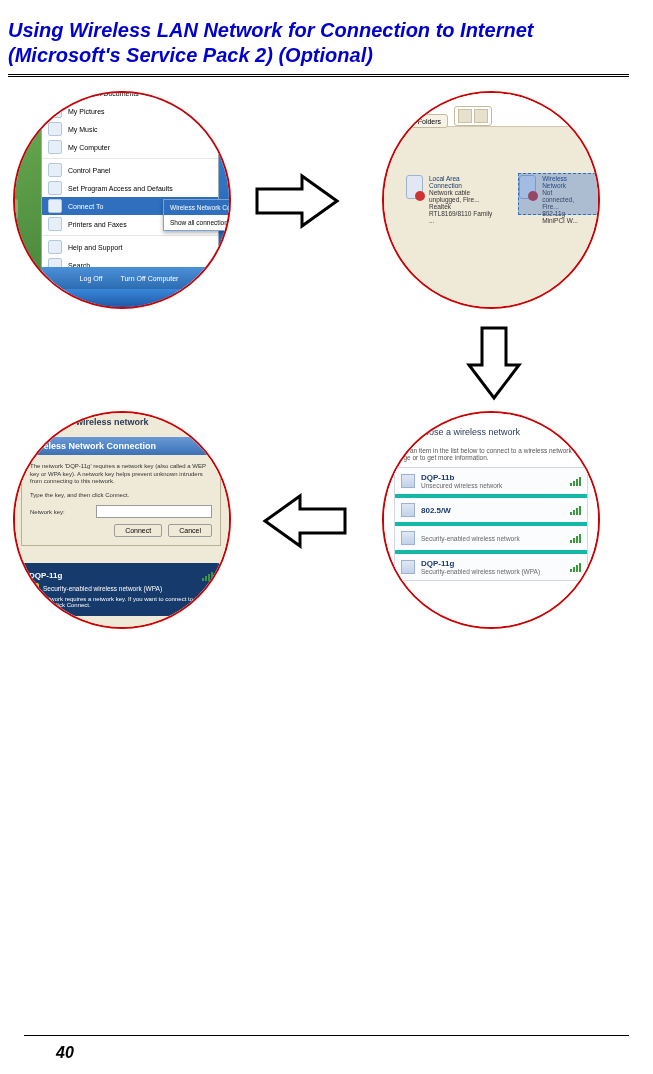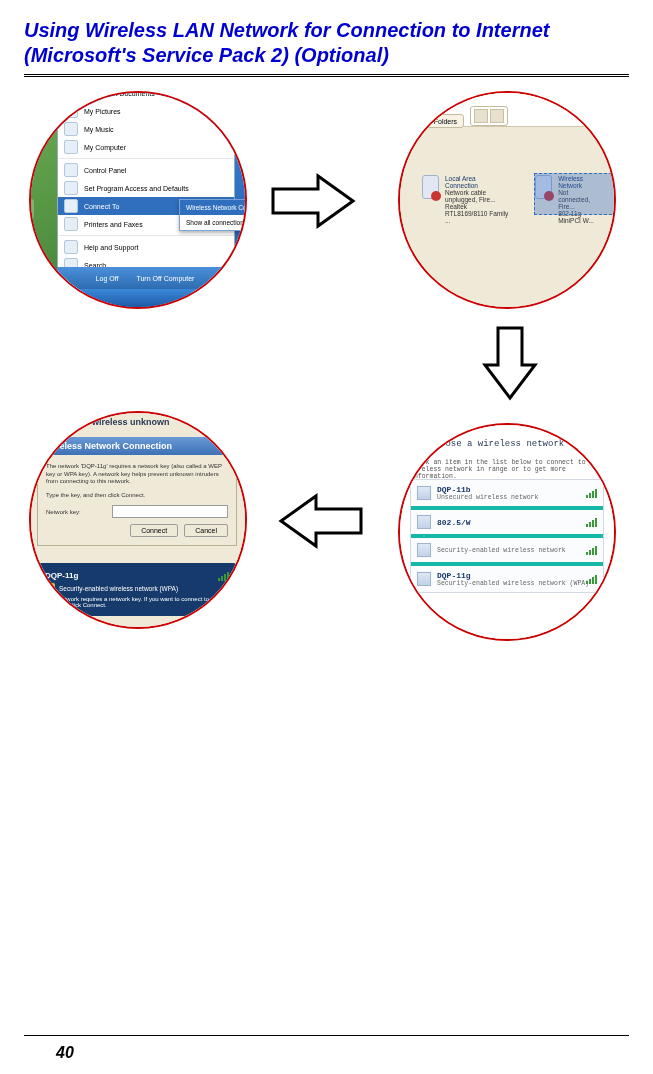--- a/index.html
+++ b/index.html
@@ -1,23 +1,23 @@
 <!DOCTYPE html>
 <html><head>
 <meta charset="utf-8">
 <style>
 body { margin:0; padding:0; background:#fff; font-family:Arial,Helvetica,sans-serif; width:653px; }
-.page { width:653px; height:1074px; position:relative; padding:18px 24px 0 24px; box-sizing:border-box; }
+.page { width:653px; height:1074px; position:relative; padding:18px 24px 0 8px; box-sizing:border-box; }
 .heading { color:#0000d0; font-style:italic; font-weight:bold; font-size:20px; line-height:1.25; margin:0 0 6px 0; }
 .rule { border:0; border-top:3px double #000; margin:4px 0 14px 0; }
 .diag { position:relative; width:605px; height:660px; }
 .circle { position:absolute; border:2px solid #c00; border-radius:50%; overflow:hidden; background:#fff; box-shadow:0 0 0 1px rgba(0,0,0,.05) inset; }
 .c1 { width:214px; height:214px; left:5px; top:0; }
 .c2 { width:214px; height:214px; left:374px; top:0; }
-.c3 { width:214px; height:214px; left:374px; top:332px;font-family:Liberation Mono, monospace; }
+.c3 { width:214px; height:214px; left:374px; top:320px; }
 .c4 { width:214px; height:214px; left:5px;  top:320px; }
 .arrow { position:absolute; }
 .arrow svg { display:block; }
 
 
 .sm-wrap { position:absolute; inset:0; background:linear-gradient(#3a87d9,#1e5aa8); }
 .sm-panel { position:absolute; left:26px; top:-10px; width:176px; background:#fff; border:1px solid #9ab; font-size:7px; }
 .sm-it { display:flex; align-items:center; height:18px; padding:0 6px; gap:6px; }
 .sm-ic { width:14px; height:14px; border-radius:2px; background:#e6eef7; border:1px solid #b5c7dc; box-sizing:border-box; }
 .sm-sep { height:1px; background:#e6e6e6; margin:2px 0; }
@@ -249,21 +249,21 @@
                 <i></i>
                 <i></i>
               </div>
           </div>
         </div>
       </div>
     </div>
 
     <div class="circle c4">
       <div class="dlg-bg">
-        <div style="position:absolute;left:18px;top:4px;font-size:9px;font-weight:bold;color:#2a3b55;">Choose a wireless unknown</div>
+        <div style="position:absolute;left:18px;top:4px;font-size:9px;font-weight:bold;color:#2a3b55;">Choose a wireless network</div>
         <div class="dlg-hdr" style="top:24px;">Wireless Network Connection</div>
         <div class="dlg-body" style="top:42px;">
           <p>The network 'DQP-11g' requires a network key (also called a WEP key or WPA key). A network key helps prevent unknown intruders from connecting to this network.</p>
           <p>Type the key, and then click Connect.</p>
           <div class="dlg-row">
             <label>Network key:</label>
             <input type="password" style="">
           </div>
           <div class="dlg-btns">
             <button>Connect</button>

